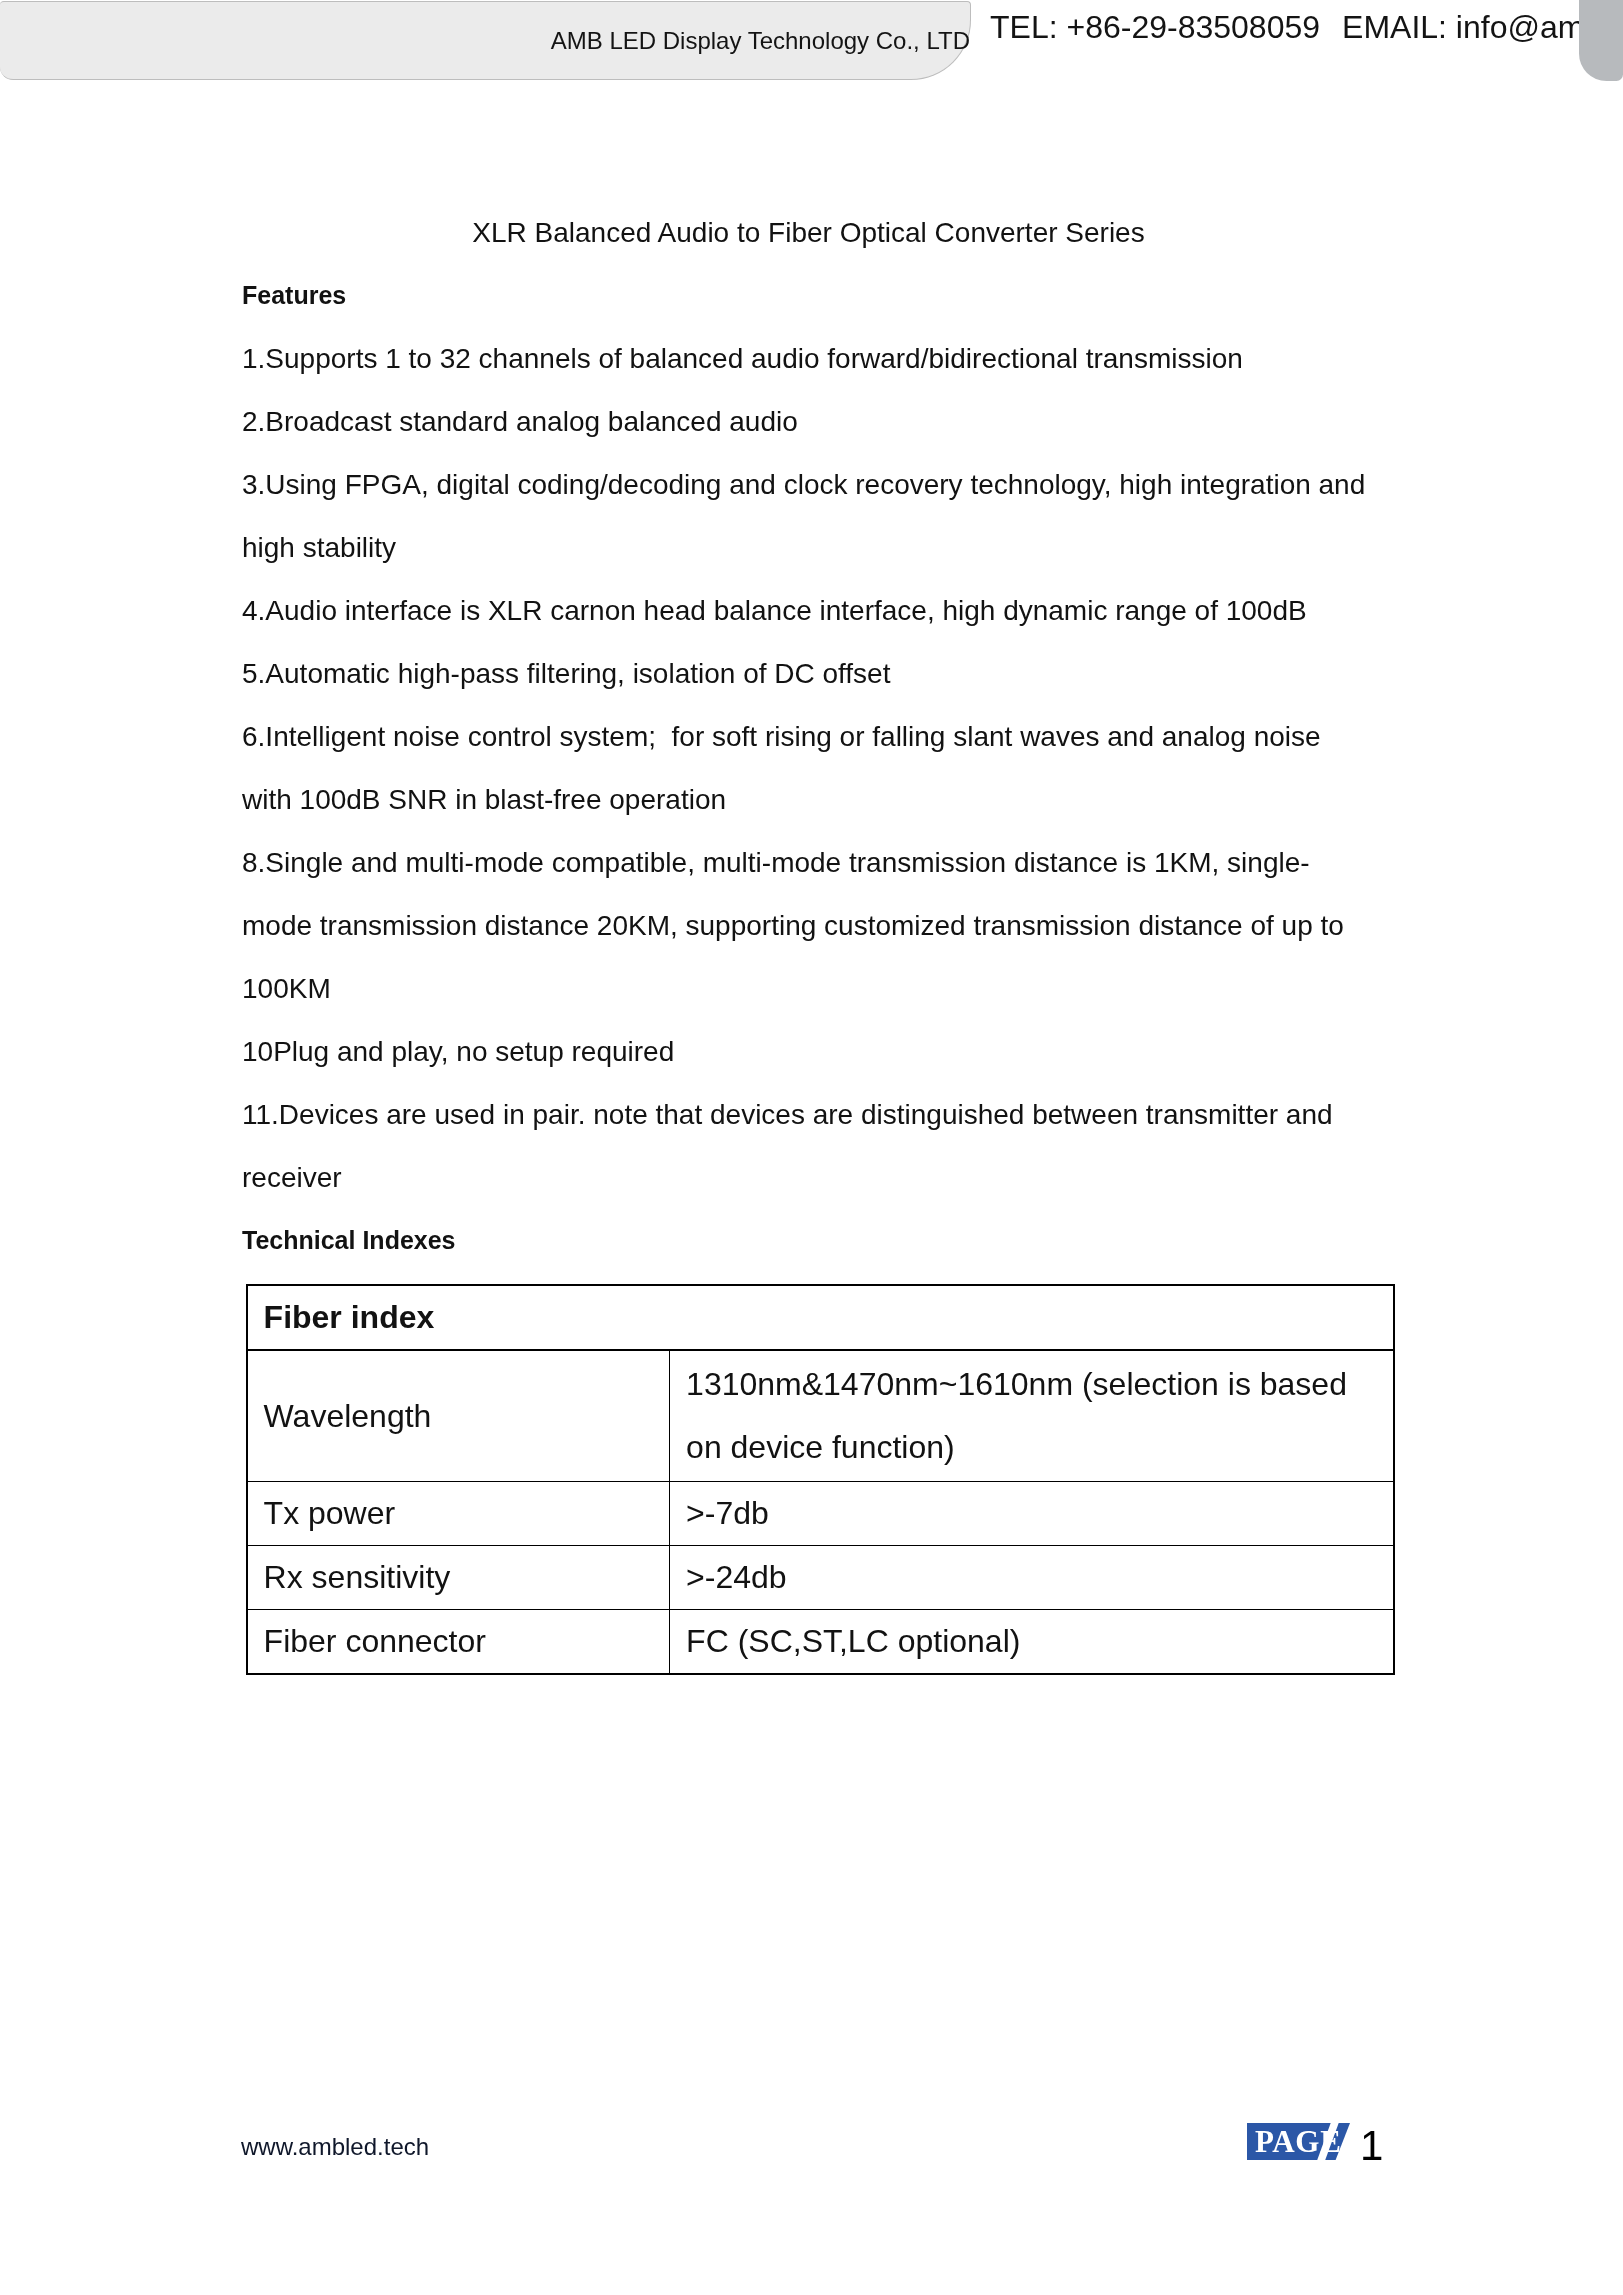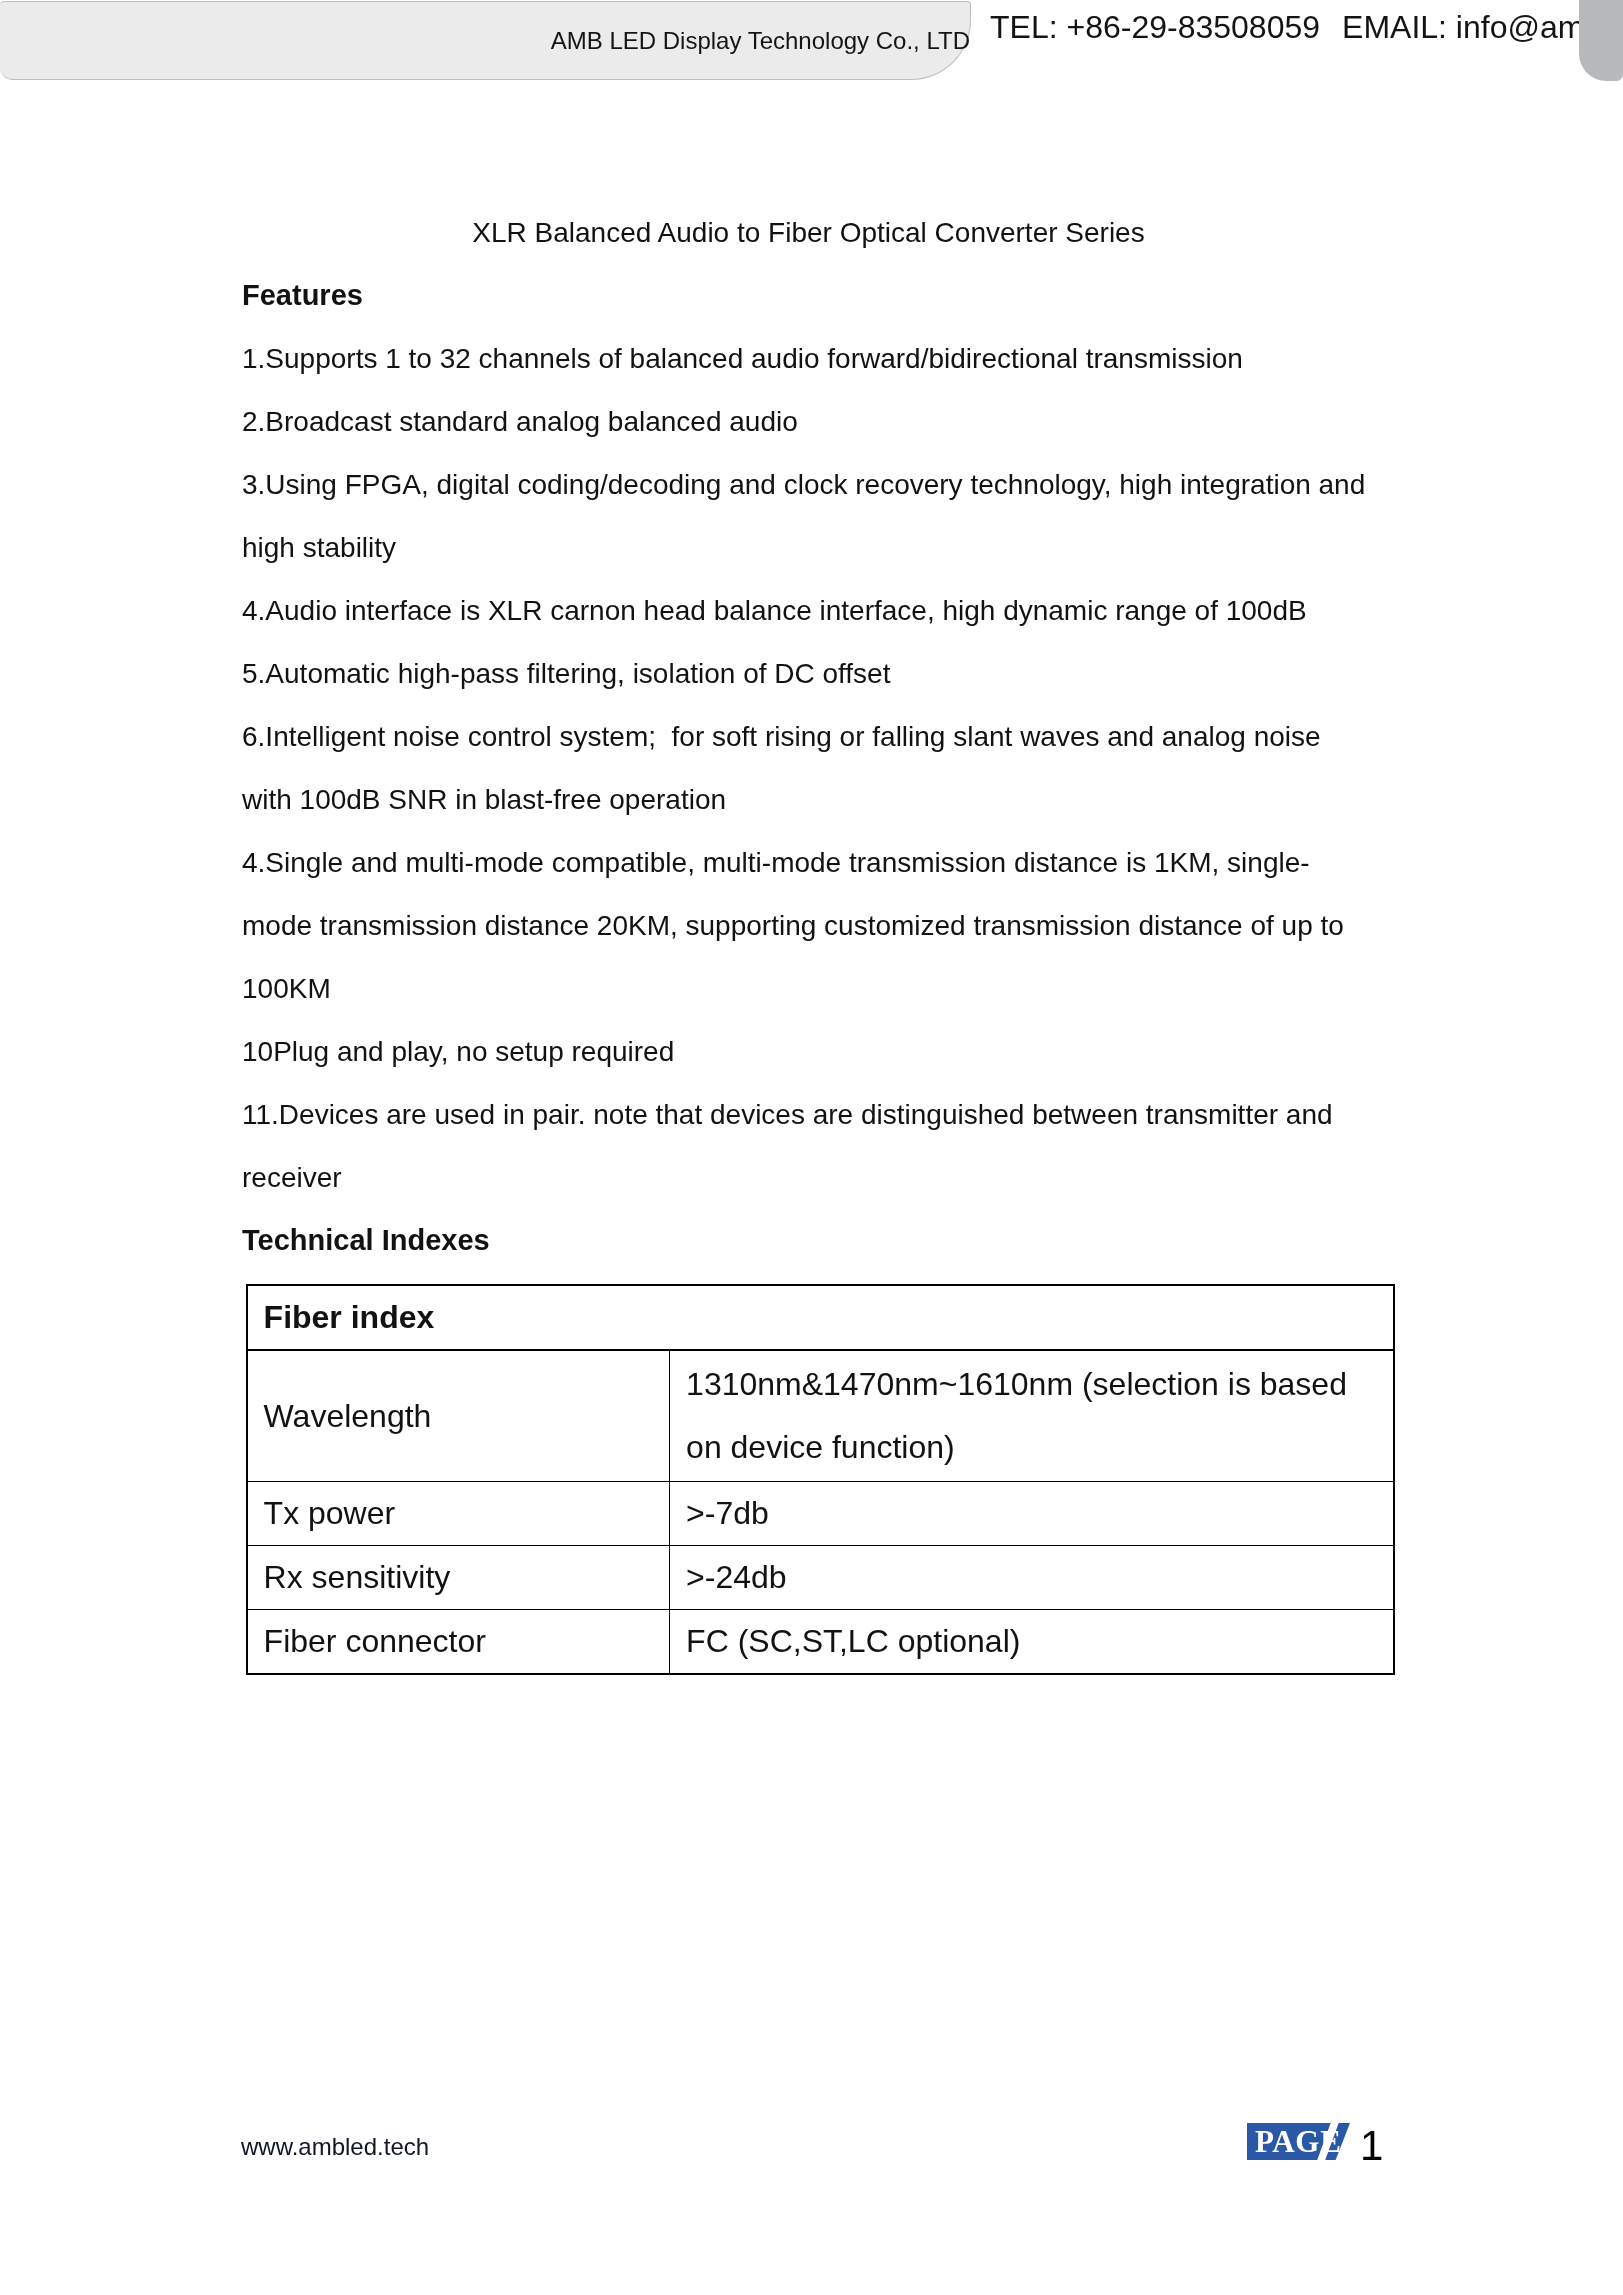--- a/index.html
+++ b/index.html
@@ -31,21 +31,21 @@
     border-radius:0 0 6.5px 27.5px;
   }
 
   
   .doc {
     position:absolute; left:242px; top:201px; width:1152px;
     font-size:28px; line-height:63px; color:#121212;
   }
   .doc p { margin:0; max-width:1133px; white-space:pre-wrap; }
   .doc-title { text-align:center; width:1133px; }
-  .doc-heading { font-weight:bold; font-size:29px; }
+  .doc-heading { font-weight:bold; font-size:25px; }
 
   
   table.tech {
     border-collapse:collapse; table-layout:fixed;
     width:1147px; margin:12.4px 0 0 3.9px;
     border:2px solid #000;
   }
   table.tech col.c1 { width:423px; }
   table.tech col.c2 { width:724px; }
   table.tech th, table.tech td {
@@ -98,21 +98,21 @@
 
   <div class="doc">
     <p class="doc-title">XLR Balanced Audio to Fiber Optical Converter Series</p>
     <p class="doc-heading">Features</p>
     <p>1.Supports 1 to 32 channels of balanced audio forward/bidirectional transmission</p>
     <p>2.Broadcast standard analog balanced audio</p>
     <p>3.Using FPGA, digital coding/decoding and clock recovery technology, high integration and high stability</p>
     <p>4.Audio interface is XLR carnon head balance interface, high dynamic range of 100dB</p>
     <p>5.Automatic high-pass filtering, isolation of DC offset</p>
     <p>6.Intelligent noise control system;  for soft rising or falling slant waves and analog noise with 100dB SNR in blast-free operation</p>
-    <p>4.Single and multi-mode compatible, multi-mode transmission distance is 1KM, single-mode transmission distance 20KM, supporting customized transmission distance of up to 100KM</p>
+    <p>8.Single and multi-mode compatible, multi-mode transmission distance is 1KM, single-mode transmission distance 20KM, supporting customized transmission distance of up to 100KM</p>
     <p>10Plug and play, no setup required</p>
     <p>11.Devices are used in pair. note that devices are distinguished between transmitter and receiver</p>
     <p class="doc-heading">Technical Indexes</p>
 
     <table class="tech">
       <colgroup>
           <col class="c1">
           <col class="c2">
         </colgroup>
       <tbody>

